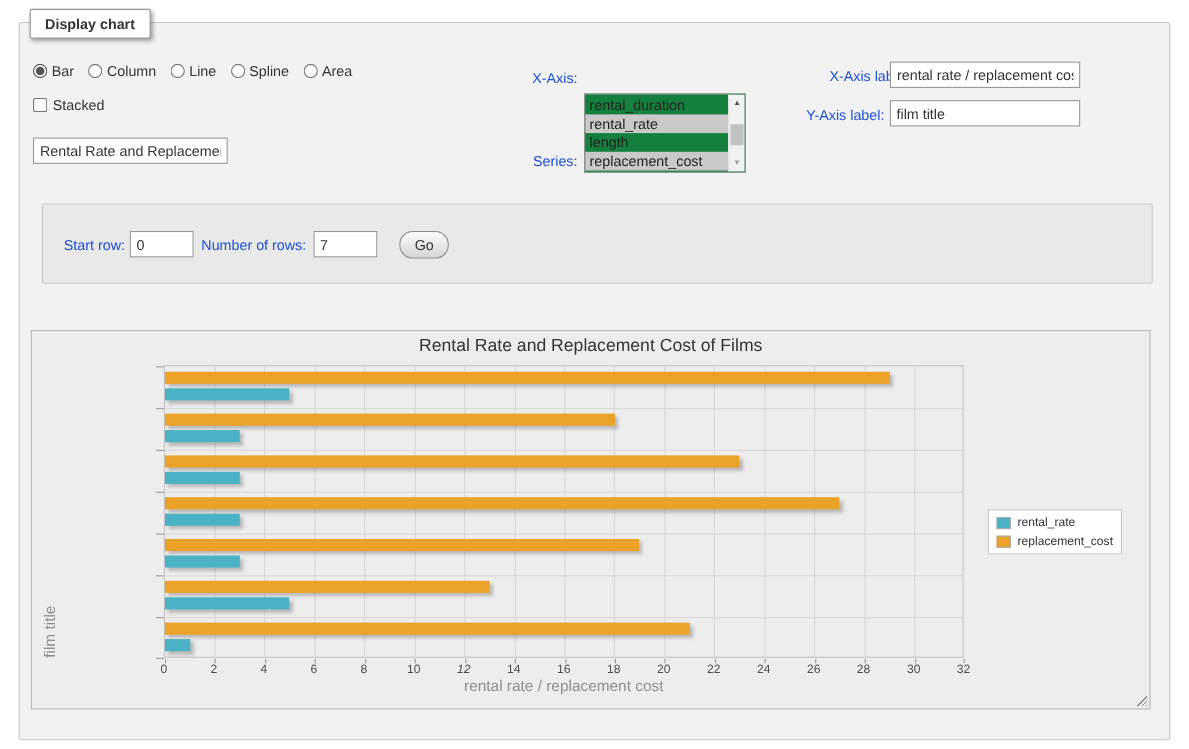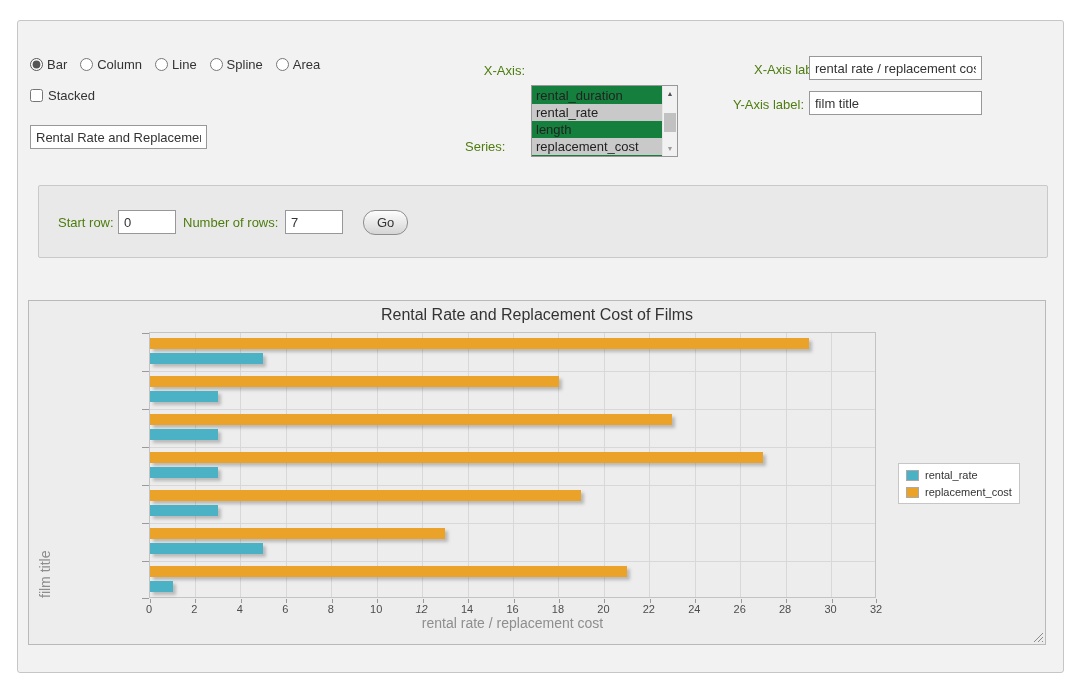--- a/index.html
+++ b/index.html
@@ -6,21 +6,21 @@
   body { background:#fff; font-family:"Liberation Sans", sans-serif; }
   .page { position:relative; width:1081px; height:681px; background:#fff; overflow:hidden; }
 
   .fieldset { position:absolute; left:17px; top:20px; width:1047px; height:653px;
               background:#f2f2f2; border:1px solid #c6c6c6; border-radius:3px; }
   .legend-box { position:absolute; left:27px; top:8px; z-index:5; background:#fff;
                 border:1px solid #979797; border-radius:2px; padding:5px 13px;
                 font-size:13px; font-weight:bold; color:#333;
                 box-shadow:2px 2px 4px rgba(0,0,0,0.35); }
 
-  .lbl { position:absolute; font-size:13px; color:#4d7c0f; white-space:nowrap; }
+  .lbl { position:absolute; font-size:13px; color:#1d4ed8; white-space:nowrap; }
   .r-lbl { text-align:right; }
 
   #chart-type-group { position:absolute; left:30px; top:57px; display:flex; gap:13px; }
   #chart-type-group label { display:inline-flex; align-items:center; gap:4px;
                             font-size:13px; color:#333; }
   input[type=radio], input[type=checkbox] { accent-color:#555; width:13px; height:13px; }
 
   .stacked-row { position:absolute; left:30px; top:88px; display:inline-flex;
                  align-items:center; gap:5px; font-size:13px; color:#333; }
 
@@ -44,21 +44,21 @@
   .sb-btn { height:15px; display:flex; align-items:center; justify-content:center;
             font-size:7px; color:#4f4f4f; }
   .sb-btn.down { position:absolute; bottom:0; left:0; right:0; color:#9c9c9c; }
   .sb-thumb { position:absolute; left:1px; right:1px; top:27px; height:19px; background:#c1c1c1; }
 
   .cap-x  { left:754px; top:62px;  width:82px; text-align:left; }
   .cap-y  { left:722px; top:97px;  width:82px; text-align:right; }
   .inp-x  { left:809px; top:56px;  width:173px; }
   .inp-y  { left:809px; top:91px;  width:173px; }
   .cap-xaxis { left:465px; top:63px; width:60px; text-align:right; }
-  .cap-series { left:465px; top:139px; width:60px; text-align:left; }
+  .cap-series { left:465px; top:139px; width:60px; text-align:right; }
 
   .panel { position:absolute; left:38px; top:185px; width:1010px; height:73px;
            background:#e9e9e9; border:1px solid #c9c9c9; border-radius:2px; }
   .p-lbl1 { left:58px; top:215px; }
   .p-inp1 { left:118px; top:210px; width:58px; }
   .p-lbl2 { left:183px; top:215px; }
   .p-inp2 { left:285px; top:210px; width:58px; }
   .go-btn { position:absolute; left:363px; top:210px; height:25px; padding:0 13px;
             font-size:13px; color:#333; border:1px solid #8e8e8e; border-radius:12px;
             background:linear-gradient(#fdfdfd,#d5d5d5); cursor:pointer;
@@ -91,20 +91,21 @@
   .legend .sw { width:13px; height:11px; border:1px solid #aaa; }
   .legend .lt { font-size:11px; color:#333; white-space:nowrap; }
   .resize-handle { position:absolute; right:2px; bottom:2px; width:11px; height:11px;
                    background:repeating-linear-gradient(-45deg, #8b8b8b 0 1px, transparent 1px 3px);
                    clip-path:polygon(100% 0, 100% 100%, 0 100%); cursor:nwse-resize; }
 </style>
 </head>
 <body>
 
 <div class="page">
+  <div class="legend-box">Display chart</div>
   <div class="fieldset"></div>
 
   <div id="chart-type-group">
       <label>
         <input type="radio" name="ctype" checked="" style="">
         <span>Bar</span>
       </label>
       <label>
         <input type="radio" name="ctype" style="">
         <span>Column</span>

